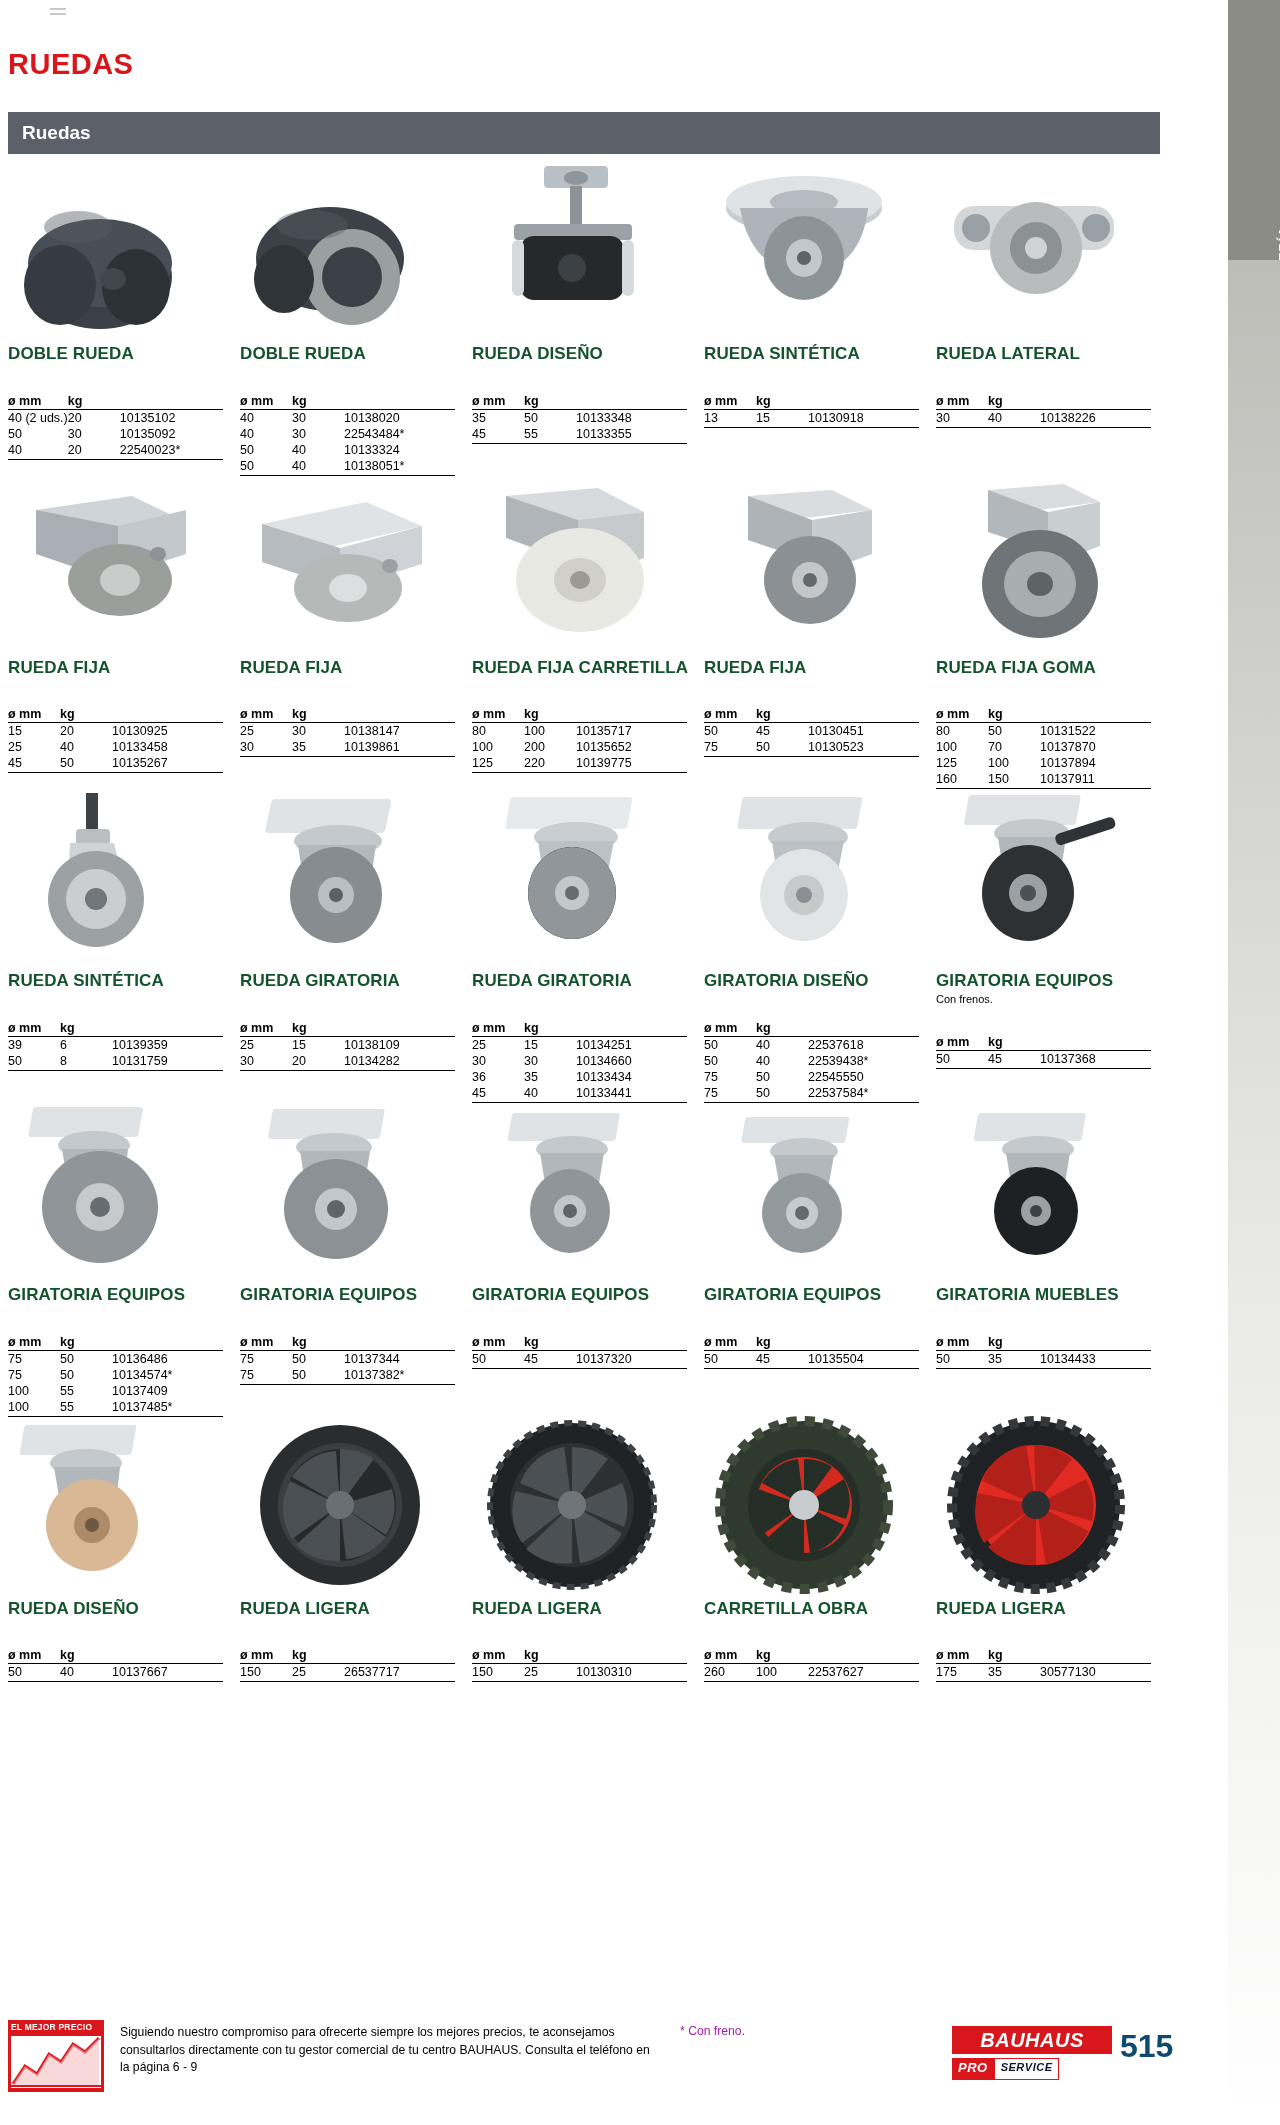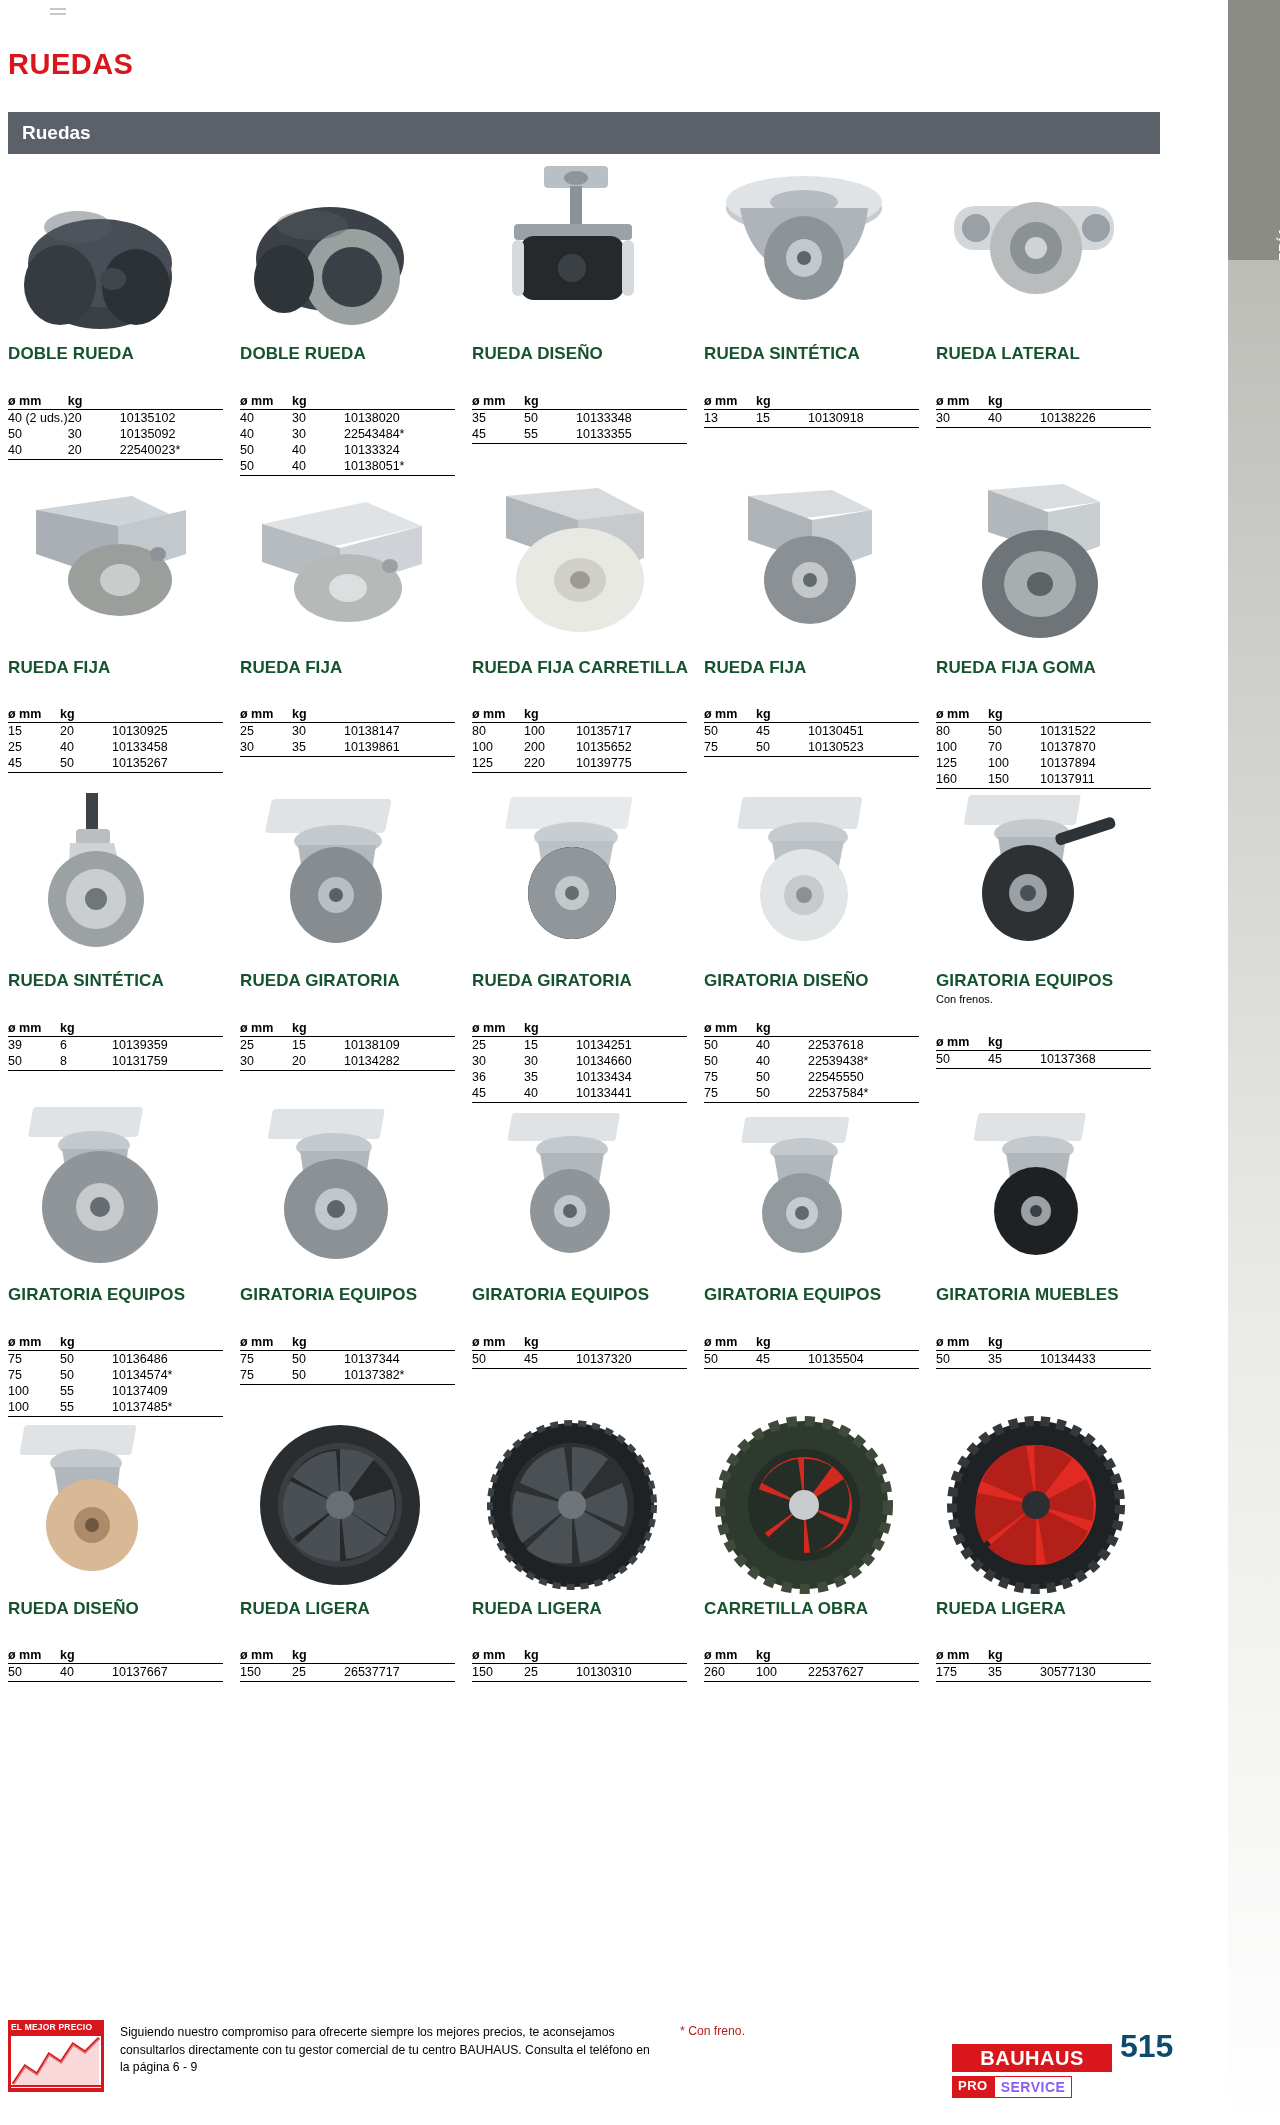--- a/index.html
+++ b/index.html
@@ -93,38 +93,38 @@
   .best-price .bp-graph {
     position:absolute; left:3px; top:16px; width:90px; height:52px; background:#fff;
     overflow:hidden;
   }
   .best-price .bp-graph svg { display:block; }
 
   .footer-text {
     position:absolute; left:112px; top:4px; width:530px;
     font-size:12.2px; line-height:1.45; color:#000;
   }
-  .footnote { position:absolute; left:672px; top:4px; font-size:12.2px; color:#b91c1c; }
+  .footnote { position:absolute; left:672px; top:4px; font-size:12.2px; color:#a21caf; }
 
   .logo {
-    position:absolute; left:944px; top:24px; width:160px; height:56px;
+    position:absolute; left:944px; top:6px; width:160px; height:56px;font-style:italic;
   }
   .logo .bh {
     background:#d8161b; color:#fff; font-size:20px; font-weight:bold;
     letter-spacing:.5px; text-align:center; padding:3px 0 2px 0;
   }
   .logo .pro {
     display:flex; margin-top:4px; height:22px;
   }
   .logo .pro .p1 {
     background:#d8161b; color:#fff; font-size:13px; font-weight:bold;
     padding:2px 6px; letter-spacing:.5px;
   }
   .logo .pro .p2 {
-    background:#ffffff; color:#8b5cf6; font-size:14px; font-weight:bold;
+    background:#ffffff; color:#0f172a; font-size:11px; font-weight:bold;
     padding:2px 6px; letter-spacing:.5px; border:1px solid #d8161b;
   }
   .page-num {
     position:absolute; left:1112px; top:8px;
     font-size:32px; font-weight:bold; color:#0c4a6e;
   }
   svg { overflow:visible; }
 </style>
 </head>
 <body>

